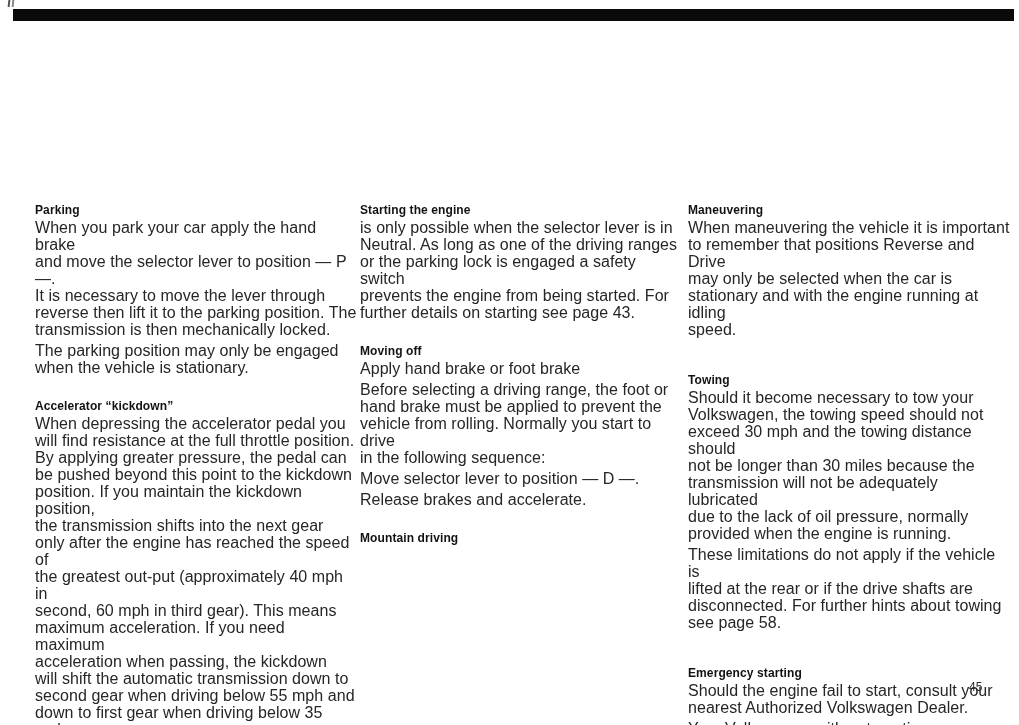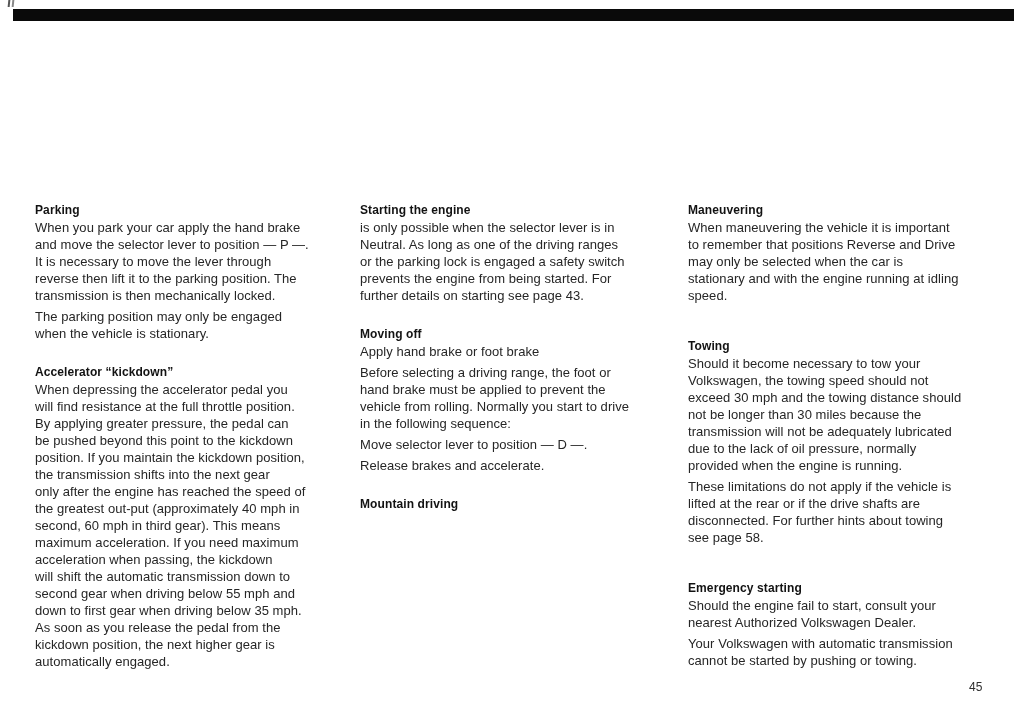--- a/index.html
+++ b/index.html
@@ -43,21 +43,21 @@
   .heading {
     margin: 0; padding: 0;
     font-size: 12px;
     line-height: 17px;
     font-weight: bold;
     color: #121212;
     letter-spacing: 0.1px;
   }
   .paragraph {
     margin: 0; padding: 0;
-    font-size: 13px;
+    font-size: 16px;
     line-height: 17px;
     white-space: pre-line;
     color: #262626;
     letter-spacing: 0.05px;
   }
   .paragraph + .paragraph { margin-top: 4px; }
   .page-number {
     position: absolute;
     left: 969px; top: 679px;
     font-size: 12px;

